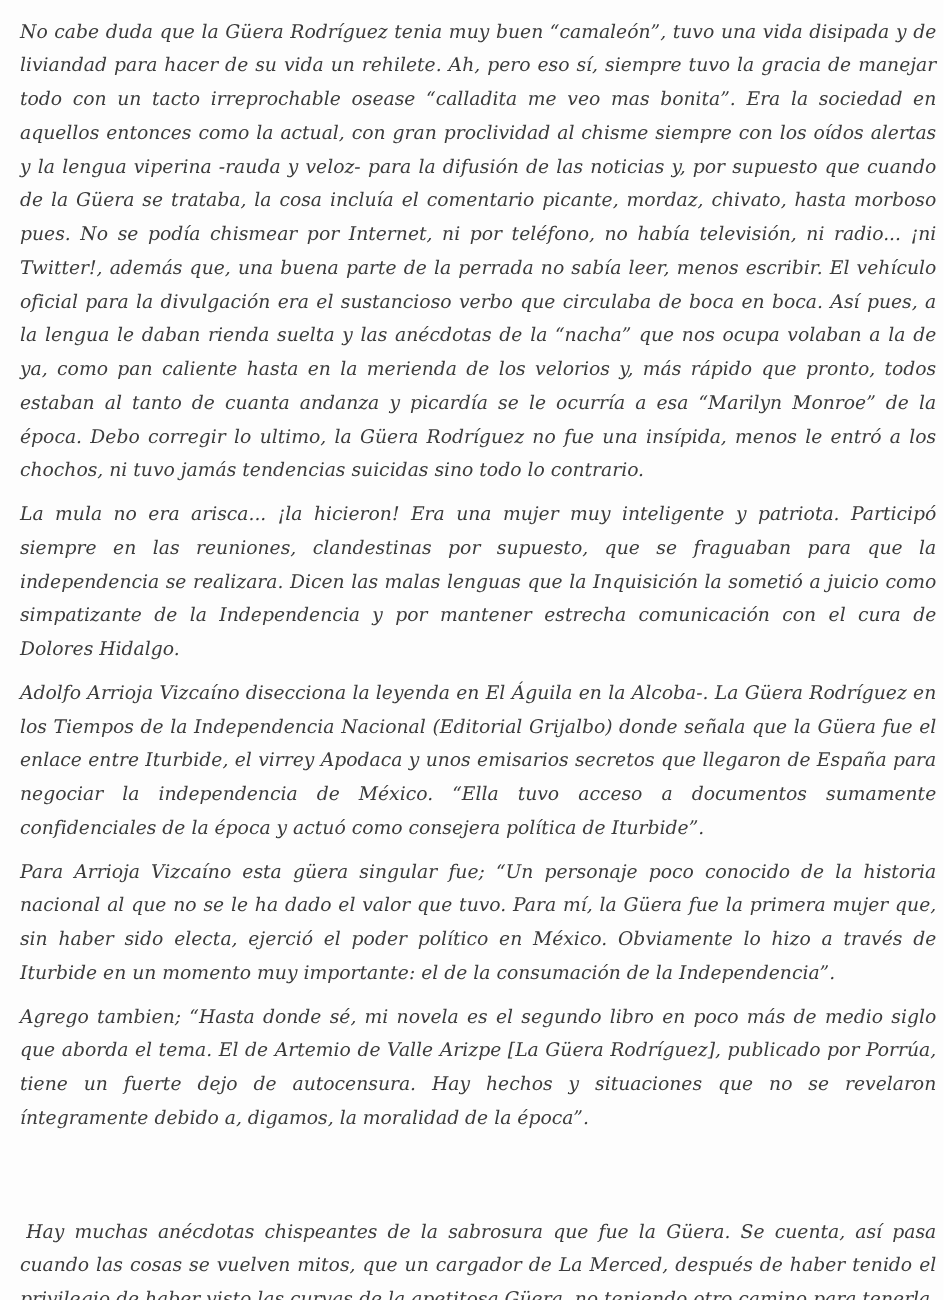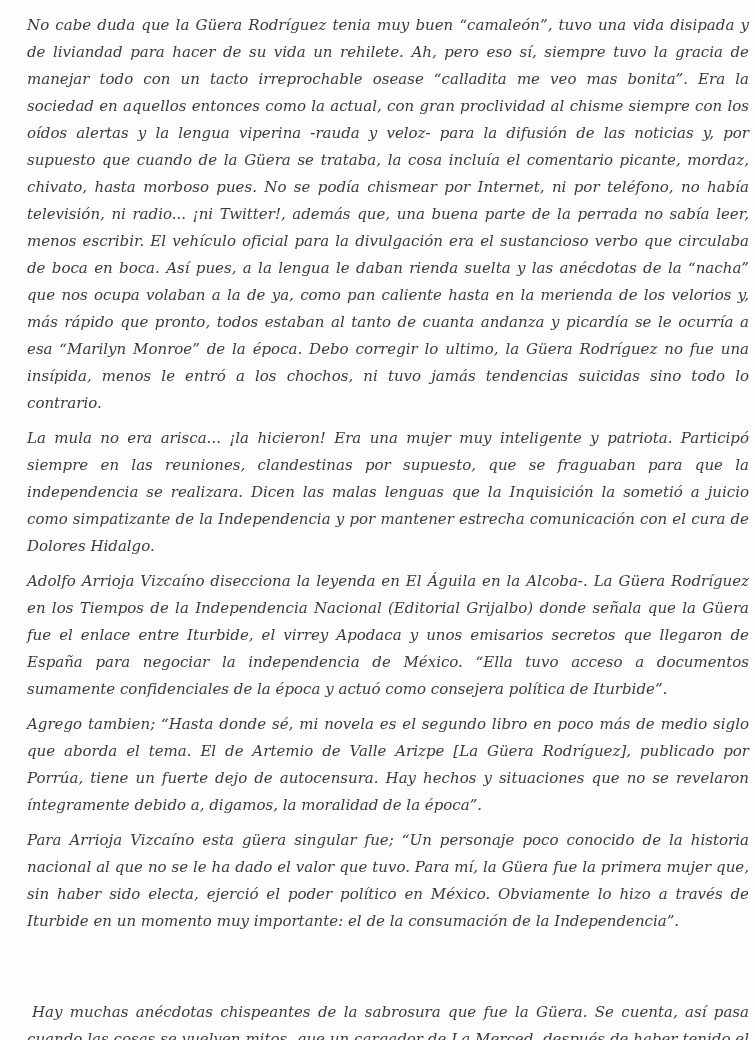--- a/index.html
+++ b/index.html
@@ -6,21 +6,21 @@
     margin: 0;
     padding: 0;
     background: #ffffff;
   }
   .page {
     position: relative;
     width: 755px;
     height: 1040px;
     box-sizing: border-box;
     background: #fdfdfd;
-    padding: 12px 6px 0 27px;
+    padding: 12px 6px 0 16px;
     overflow: hidden;
   }
   .para {
     margin: 0 0 8px 0;
     font-family: "DejaVu Serif", "Liberation Serif", serif;
     font-style: italic;
     font-size: 15px;
     line-height: 27px;
     color: #3b3b3b;
     text-align: justify;
@@ -37,20 +37,20 @@
 </head>
 <body>
 
 <div class="page">
   <p class="para">No cabe duda que la Güera Rodríguez tenia muy buen “camaleón”, tuvo una vida disipada y de liviandad para hacer de su vida un rehilete. Ah, pero eso sí, siempre tuvo la gracia de manejar todo con un tacto irreprochable osease “calladita me veo mas bonita”. Era la sociedad en aquellos entonces como la actual, con gran proclividad al chisme siempre con los oídos alertas y la lengua viperina -rauda y veloz- para la difusión de las noticias y, por supuesto que cuando de la Güera se trataba, la cosa incluía el comentario picante, mordaz, chivato, hasta morboso pues. No se podía chismear por Internet, ni por teléfono, no había televisión, ni radio... ¡ni Twitter!, además que,  una buena parte de la perrada no sabía leer, menos escribir. El vehículo oficial  para la divulgación era el sustancioso verbo que circulaba de boca en boca. Así pues, a la lengua le daban rienda suelta y las anécdotas de la “nacha” que nos ocupa volaban a la de ya, como pan caliente hasta en la merienda de los velorios y, más rápido que pronto, todos estaban al tanto de cuanta andanza y picardía se le ocurría a esa “Marilyn Monroe” de la época. Debo corregir lo ultimo, la Güera Rodríguez no fue una insípida, menos le entró a los chochos, ni tuvo jamás tendencias suicidas sino todo lo contrario.</p>
 
   <p class="para">La mula no era arisca... ¡la hicieron! Era una mujer muy inteligente y patriota. Participó siempre en las reuniones, clandestinas por supuesto, que se fraguaban para que la independencia se realizara. Dicen las malas lenguas que la Inquisición la sometió a juicio como simpatizante de la Independencia y por mantener estrecha comunicación con el cura de Dolores Hidalgo.</p>
 
   <p class="para">Adolfo Arrioja Vizcaíno disecciona la leyenda en El Águila en la Alcoba-. La Güera Rodríguez en los Tiempos de la Independencia Nacional (Editorial Grijalbo) donde señala que la Güera fue el enlace entre Iturbide, el virrey Apodaca y unos emisarios secretos que llegaron de España para negociar la independencia de México. “Ella tuvo acceso a documentos sumamente confidenciales de la época y actuó como consejera política de Iturbide”.</p>
 
+  <p class="para">Para Arrioja Vizcaíno esta güera singular fue; “Un personaje poco conocido de la historia nacional al que no se le ha dado el valor que tuvo. Para mí, la Güera fue la primera mujer que, sin haber sido electa, ejerció el poder político en México. Obviamente lo hizo a través de Iturbide en un momento muy importante: el de la consumación de la Independencia”.</p>
+
   <p class="para">Agrego tambien; “Hasta donde sé, mi novela es el segundo libro en poco más de medio siglo que aborda el tema. El de Artemio de Valle Arizpe [La Güera Rodríguez], publicado por Porrúa, tiene un fuerte dejo de autocensura. Hay hechos y situaciones que no se revelaron íntegramente debido a, digamos, la moralidad de la época”.</p>
-
-  <p class="para">Para Arrioja Vizcaíno esta güera singular fue; “Un personaje poco conocido de la historia nacional al que no se le ha dado el valor que tuvo. Para mí, la Güera fue la primera mujer que, sin haber sido electa, ejerció el poder político en México. Obviamente lo hizo a través de Iturbide en un momento muy importante: el de la consumación de la Independencia”.</p>
 
   <div class="blank-gap"></div>
 
   <p class="para last">Hay muchas anécdotas chispeantes de la sabrosura que fue la Güera. Se cuenta, así pasa cuando las cosas se vuelven mitos, que un cargador de La Merced, después de haber tenido el privilegio de haber visto las curvas de la apetitosa Güera, no teniendo otro camino para tenerla, invocó al maligno “el chamuco”, -diablo, pues– y al aparecer, éste le dijo:</p>
 </div>
 
 </body></html>

